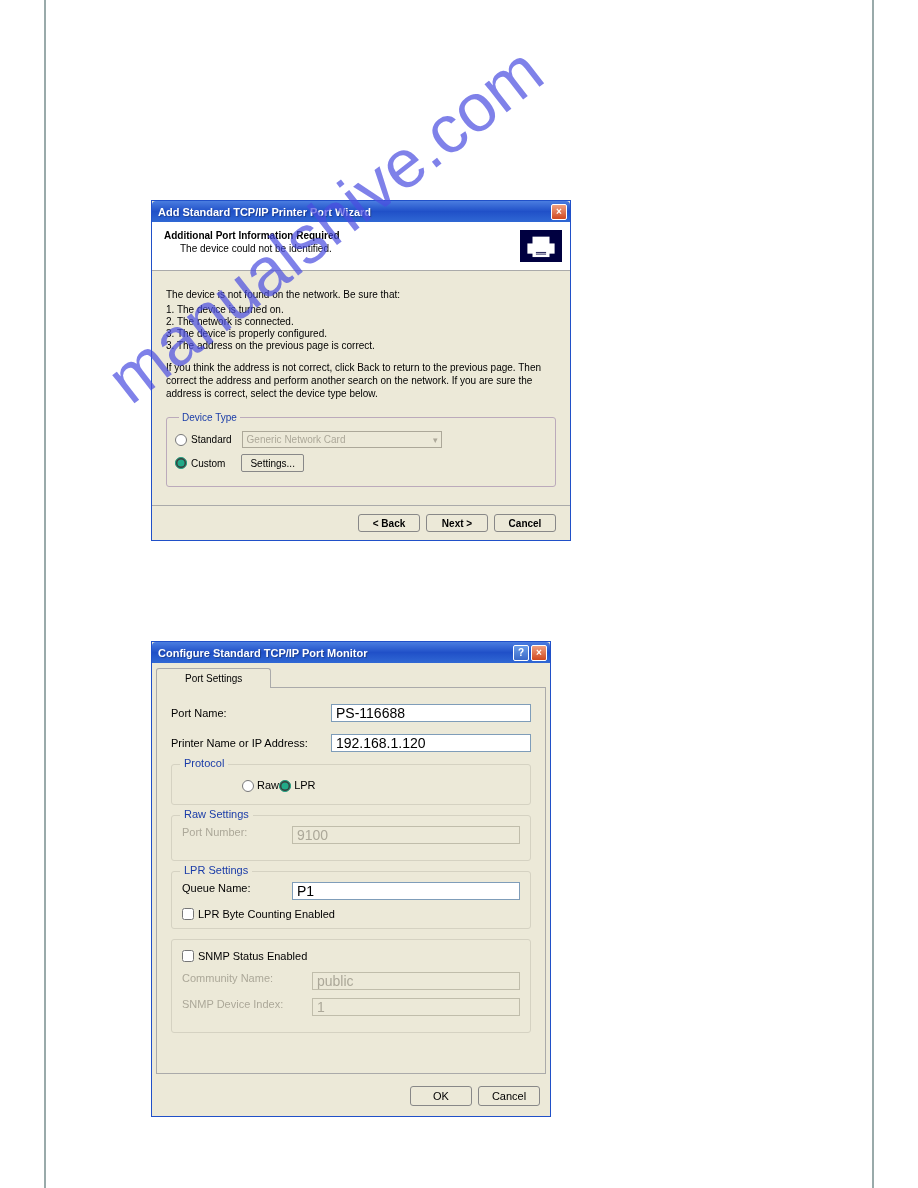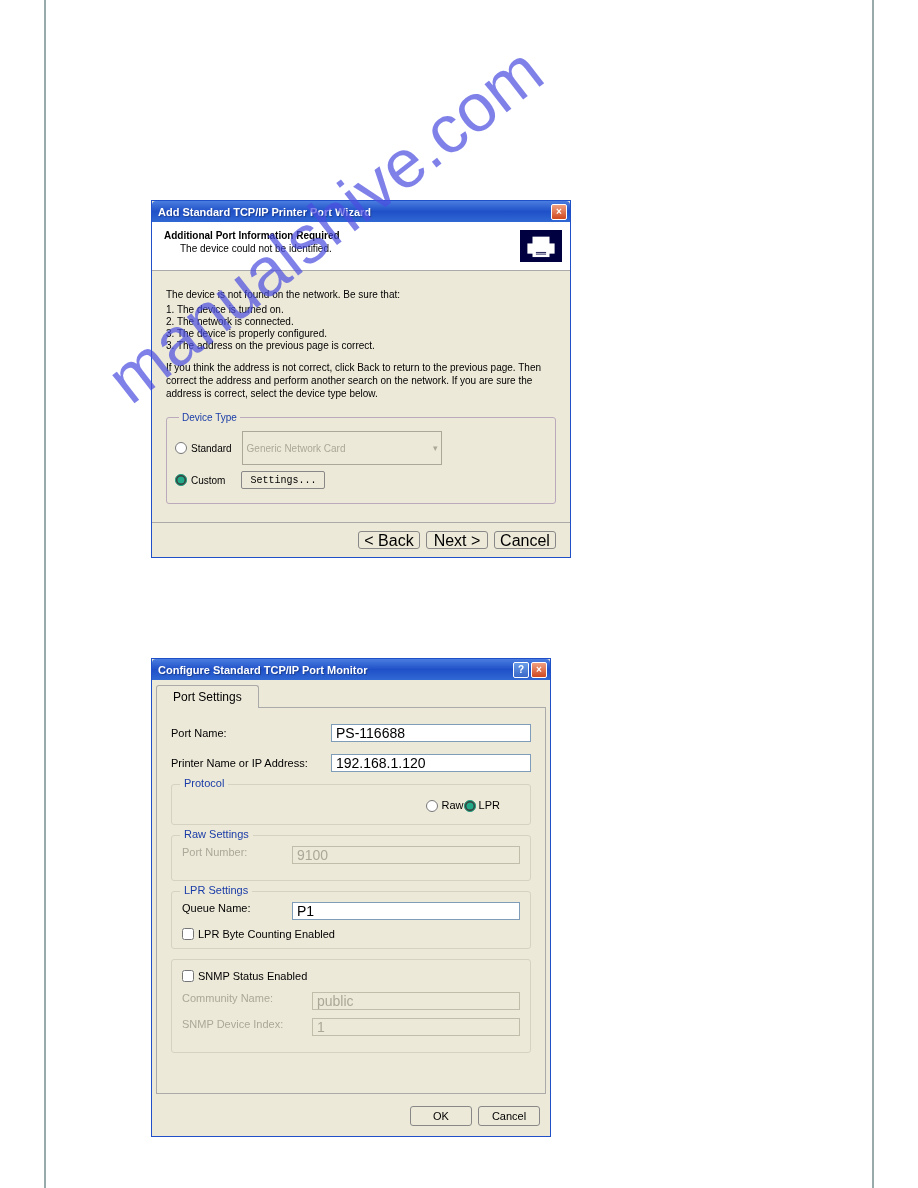--- a/index.html
+++ b/index.html
@@ -20,37 +20,37 @@
     .d1-header-icon svg { width: 34px; height: 26px; }
     .d1-body { padding: 18px 14px 10px 14px; background: #ece9d8; }
     .d1-info { color: #000; margin-bottom: 4px; }
     .d1-list { margin-bottom: 10px; color: #000; }
     .d1-list div { margin-bottom: 1px; }
     .d1-para { color: #000; margin-bottom: 12px; line-height: 1.3; }
     .fieldset { border: 1px solid #bab; border-radius: 3px; padding: 8px 8px 8px 8px; margin-bottom: 8px; }
     .fieldset-legend { color: #1a3ca8; font-size: 10px; padding: 0 3px; margin-left: 4px; }
     .radio-row { display: flex; align-items: center; margin-bottom: 6px; }
     .radio-row label { margin-left: 4px; margin-right: 10px; font-size: 10px; }
-    .disabled-combo { flex: 1; max-width: 200px; height: 17px; border: 1px solid #aca899; background: #ece9d8; color: #aca899; padding: 16px 4px; font-size: 10px; display: flex; align-items: center; position: relative; }
+    .disabled-combo { flex: 1; max-width: 200px; height: 17px; border: 1px solid #aca899; background: #ece9d8; color: #aca899; padding: 7px 4px; font-size: 10px; display: flex; align-items: center; position: relative; }
     .disabled-combo::after { content: '▾'; position: absolute; right: 3px; color: #aca899; font-size: 9px; }
-    .small-btn { height: 18px; padding: 0 8px; font-size: 10px; background: #ece9d8; border: 1px solid #888; border-radius: 2px; cursor: pointer; margin-left: 6px; font-family: Liberation Mono, monospace; }
+    .small-btn { height: 18px; padding: 0 8px; font-size: 10px; background: #ece9d8; border: 1px solid #888; border-radius: 2px; cursor: pointer; margin-left: 6px; }
     .d1-buttons { border-top: 1px solid #aaa; padding: 8px 14px; display: flex; justify-content: flex-end; gap: 6px; background: #ece9d8; }
-    .wiz-btn { width: 62px; height: 18px; font-size: 16px; background: #ece9d8; border: 1px solid #888; border-radius: 3px; cursor: pointer; }
+    .wiz-btn { width: 62px; height: 18px; font-size: 10px; background: #ece9d8; border: 1px solid #888; border-radius: 3px; cursor: pointer; font-weight: bold; }
     
     .dialog2 { width: 400px; margin: 0 0 0 105px; border: 1px solid #2050c8; background: #ece9d8; font-size: 11px; }
     .tabstrip { background: #ece9d8; padding: 4px 4px 0 4px; }
-    .tab { display: inline-block; background: #ece9d8; border: 1px solid #aaa; border-bottom: none; border-radius: 3px 3px 0 0; padding: 4px 16px; font-size: 12px; position: relative; top: 1px; text-align: center; }
+    .tab { display: inline-block; background: #ece9d8; border: 1px solid #aaa; border-bottom: none; border-radius: 3px 3px 0 0; padding: 4px 28px; font-size: 10px; position: relative; top: 1px; text-align: center; }
     .tab-body { border: 1px solid #aaa; background: #ece9d8; margin: 0 4px 4px 4px; padding: 16px 14px 30px 14px; }
     .form-row { display: flex; align-items: center; margin-bottom: 12px; }
     .form-label { width: 160px; font-size: 11px; }
     .form-input { flex: 1; height: 18px; border: 1px solid #7f9db9; padding: 1px 4px; font-size: 14px; background: #fff; }
     .form-input.disabled { color: #aca899; background: #ece9d8; border-color: #c0bdab; }
     .fieldset2 { border: 1px solid #d5d2c2; border-radius: 3px; padding: 10px 10px 8px 10px; margin-bottom: 10px; position: relative; }
     .fieldset2-legend { color: #1a3ca8; font-size: 11px; padding: 0 4px; position: absolute; top: -8px; left: 8px; background: #ece9d8; }
-    .radio-row2 { display: flex; justify-content: flex-end; align-items: center; padding: 4px 20px 4px 60px; }
+    .radio-row2 { display: flex; justify-content: flex-start; align-items: center; padding: 4px 20px 4px 60px; }
     .radio-row2 label { font-size: 11px; }
     .cb-row { display: flex; align-items: center; margin-top: 8px; }
     .cb-row label { margin-left: 4px; font-size: 11px; }
     .form-row-small { display: flex; align-items: flex-start; margin-bottom: 8px; }
     .form-label-small { width: 110px; font-size: 11px; }
     .form-label-small.disabled { color: #aca899; }
     .d2-buttons { padding: 8px 10px 10px 10px; display: flex; justify-content: flex-end; gap: 6px; background: #ece9d8; }
     .d2-btn { width: 62px; height: 20px; font-size: 11px; background: #ece9d8; border: 1px solid #888; border-radius: 3px; cursor: pointer; }
     input[type="radio"], input[type="checkbox"] { width: 12px; height: 12px; vertical-align: middle; }
   </style>

